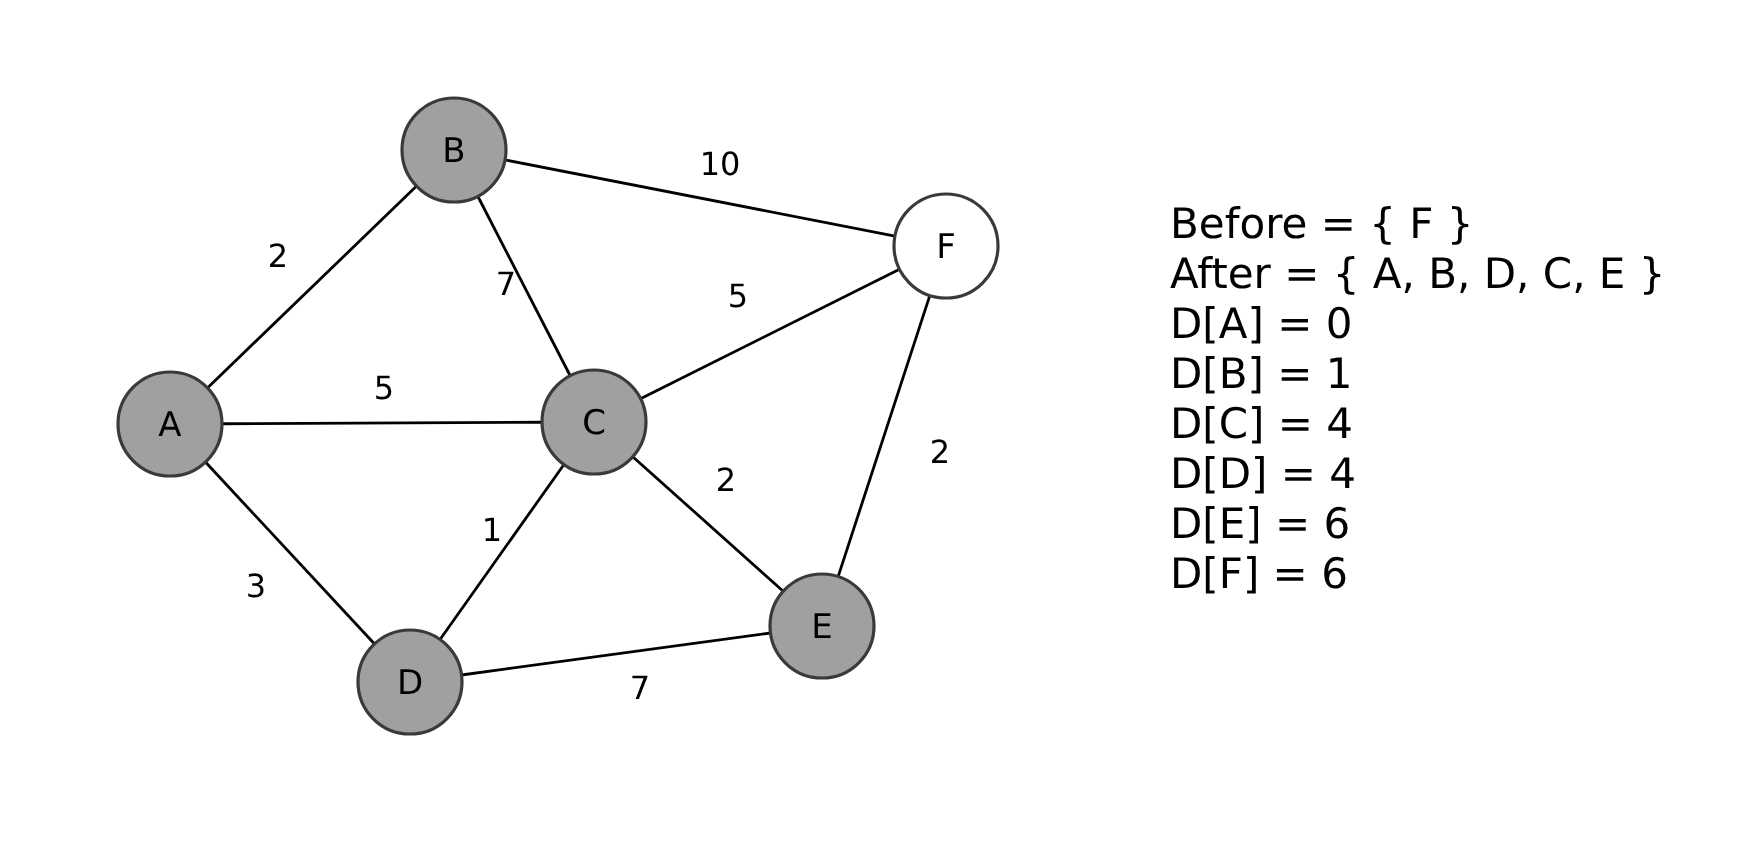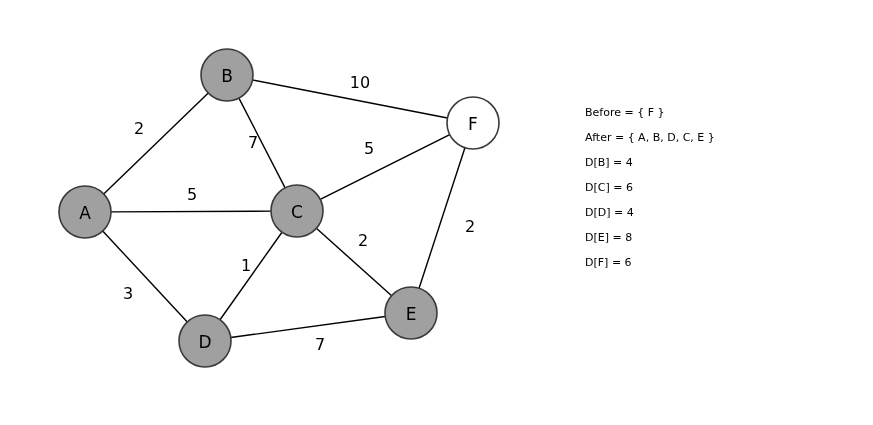--- a/index.html
+++ b/index.html
@@ -53,21 +53,21 @@
     dominant-baseline: central;
   }
   #info-panel {
     position: absolute;
     left: 585px;
     top: 100px;
     width: 270px;
   }
   .info-line {
     font-family: "DejaVu Sans", sans-serif;
-    font-size: 11px;
+    font-size: 21px;
     color: #000000;
     line-height: 25px;
     white-space: pre;
   }
 </style>
 </head>
 <body>
 
 <div id="canvas-root">
   <svg id="graph-svg" viewBox="0 0 873 425">
@@ -119,19 +119,20 @@
         <text x="363" y="240" class="edge-weight">2</text>
         <text x="369" y="148" class="edge-weight">5</text>
         <text x="320" y="344" class="edge-weight">7</text>
         <text x="470" y="226" class="edge-weight">2</text>
       </g>
   </svg>
 
   <div id="info-panel">
       <div class="info-line">Before = { F }</div>
       <div class="info-line">After = { A, B, D, C, E }</div>
-      <div class="info-line">D[B] = 4</div>
-      <div class="info-line">D[C] = 6</div>
+      <div class="info-line">D[A] = 0</div>
+      <div class="info-line">D[B] = 1</div>
+      <div class="info-line">D[C] = 4</div>
       <div class="info-line">D[D] = 4</div>
-      <div class="info-line">D[E] = 8</div>
+      <div class="info-line">D[E] = 6</div>
       <div class="info-line">D[F] = 6</div>
     </div>
 </div>
 
 </body></html>

